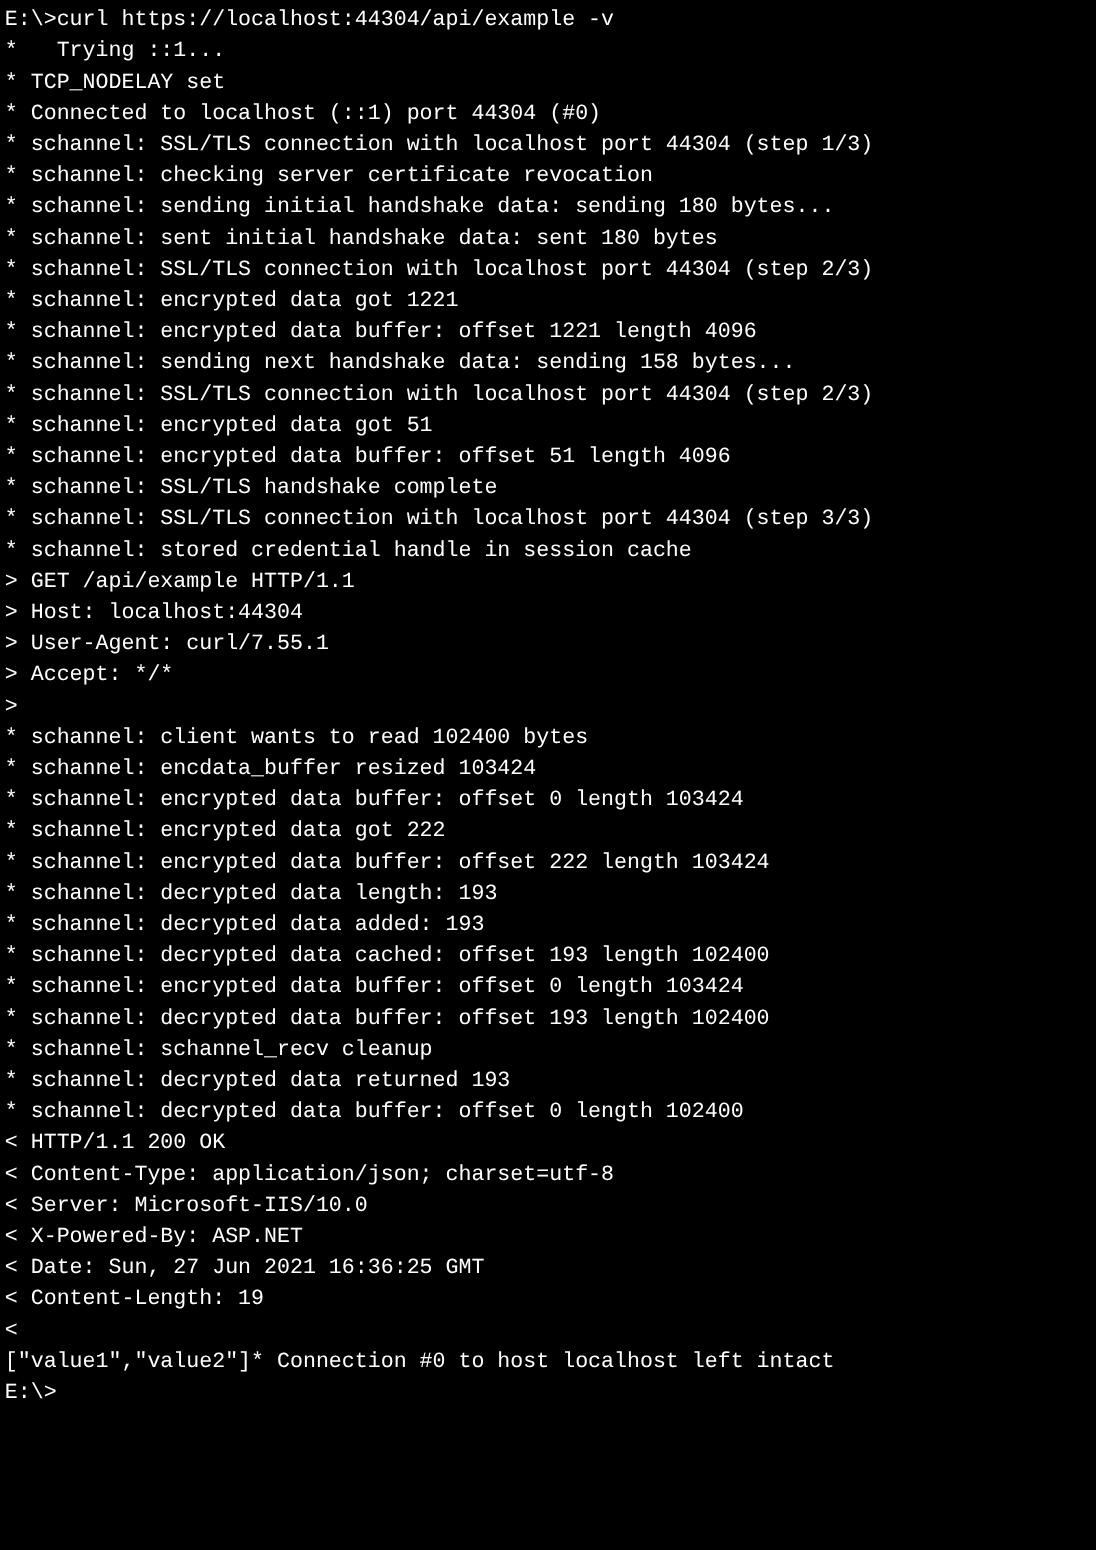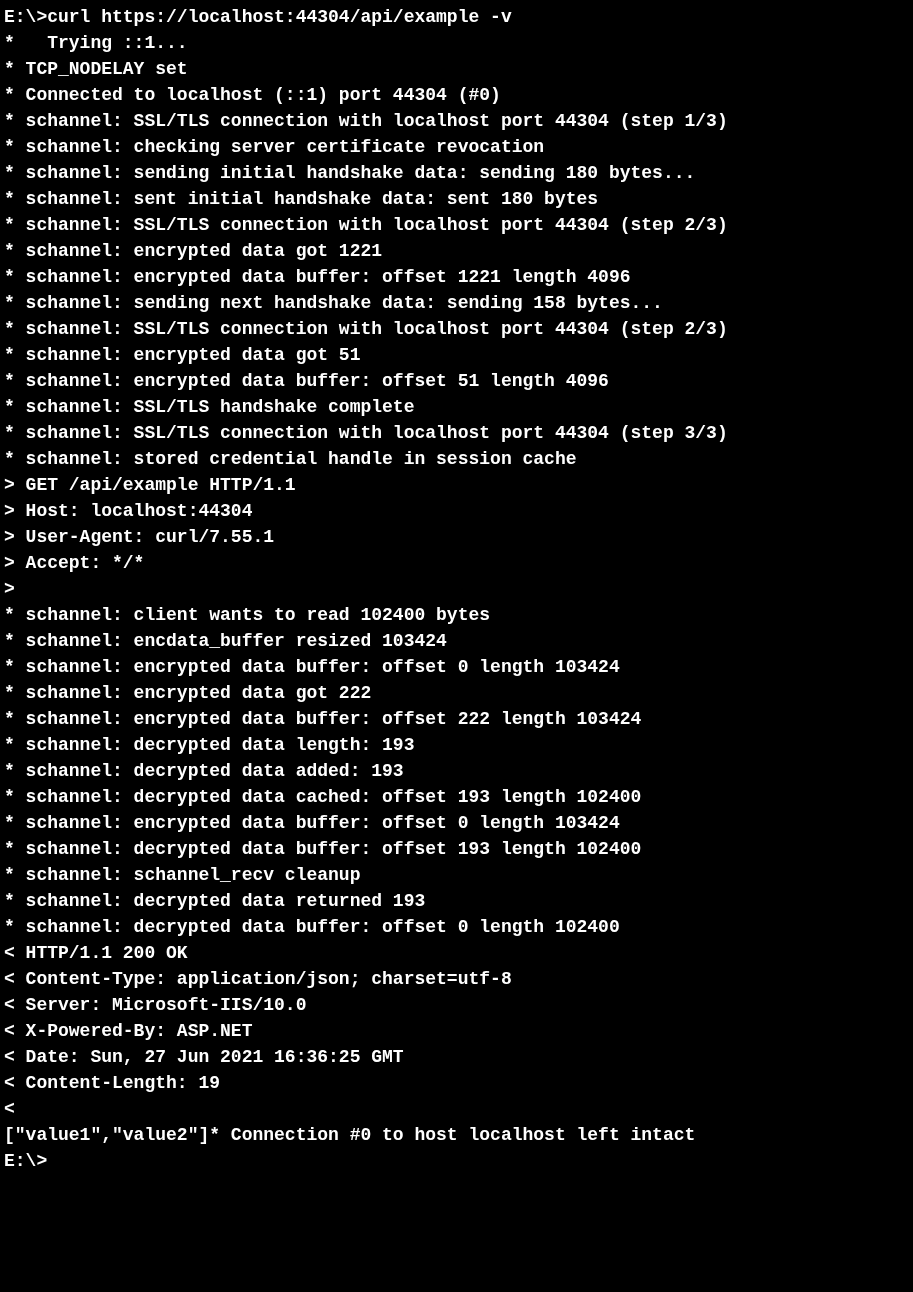--- a/index.html
+++ b/index.html
@@ -10,21 +10,20 @@
     font-family: Consolas, "Courier New", monospace;
     font-size: 18px;
     line-height: 26px;
     width: 913px;
     height: 1292px;
     overflow: hidden;
   }
   .terminal {
     white-space: pre;
     padding: 4px 0 0 4px;
-    font-weight: bold;
   }
   .line {
     display: block;
   }
 </style>
 </head>
 <body>
 
 <div class="terminal" id="terminal-container"><span class="line">E:\&gt;curl https://localhost:44304/api/example -v</span><span class="line">*   Trying ::1...</span><span class="line">* TCP_NODELAY set</span><span class="line">* Connected to localhost (::1) port 44304 (#0)</span><span class="line">* schannel: SSL/TLS connection with localhost port 44304 (step 1/3)</span><span class="line">* schannel: checking server certificate revocation</span><span class="line">* schannel: sending initial handshake data: sending 180 bytes...</span><span class="line">* schannel: sent initial handshake data: sent 180 bytes</span><span class="line">* schannel: SSL/TLS connection with localhost port 44304 (step 2/3)</span><span class="line">* schannel: encrypted data got 1221</span><span class="line">* schannel: encrypted data buffer: offset 1221 length 4096</span><span class="line">* schannel: sending next handshake data: sending 158 bytes...</span><span class="line">* schannel: SSL/TLS connection with localhost port 44304 (step 2/3)</span><span class="line">* schannel: encrypted data got 51</span><span class="line">* schannel: encrypted data buffer: offset 51 length 4096</span><span class="line">* schannel: SSL/TLS handshake complete</span><span class="line">* schannel: SSL/TLS connection with localhost port 44304 (step 3/3)</span><span class="line">* schannel: stored credential handle in session cache</span><span class="line">&gt; GET /api/example HTTP/1.1</span><span class="line">&gt; Host: localhost:44304</span><span class="line">&gt; User-Agent: curl/7.55.1</span><span class="line">&gt; Accept: */*</span><span class="line">&gt;</span><span class="line">* schannel: client wants to read 102400 bytes</span><span class="line">* schannel: encdata_buffer resized 103424</span><span class="line">* schannel: encrypted data buffer: offset 0 length 103424</span><span class="line">* schannel: encrypted data got 222</span><span class="line">* schannel: encrypted data buffer: offset 222 length 103424</span><span class="line">* schannel: decrypted data length: 193</span><span class="line">* schannel: decrypted data added: 193</span><span class="line">* schannel: decrypted data cached: offset 193 length 102400</span><span class="line">* schannel: encrypted data buffer: offset 0 length 103424</span><span class="line">* schannel: decrypted data buffer: offset 193 length 102400</span><span class="line">* schannel: schannel_recv cleanup</span><span class="line">* schannel: decrypted data returned 193</span><span class="line">* schannel: decrypted data buffer: offset 0 length 102400</span><span class="line">&lt; HTTP/1.1 200 OK</span><span class="line">&lt; Content-Type: application/json; charset=utf-8</span><span class="line">&lt; Server: Microsoft-IIS/10.0</span><span class="line">&lt; X-Powered-By: ASP.NET</span><span class="line">&lt; Date: Sun, 27 Jun 2021 16:36:25 GMT</span><span class="line">&lt; Content-Length: 19</span><span class="line">&lt;</span><span class="line">["value1","value2"]* Connection #0 to host localhost left intact</span><span class="line"></span><span class="line">E:\&gt;</span></div>
 

